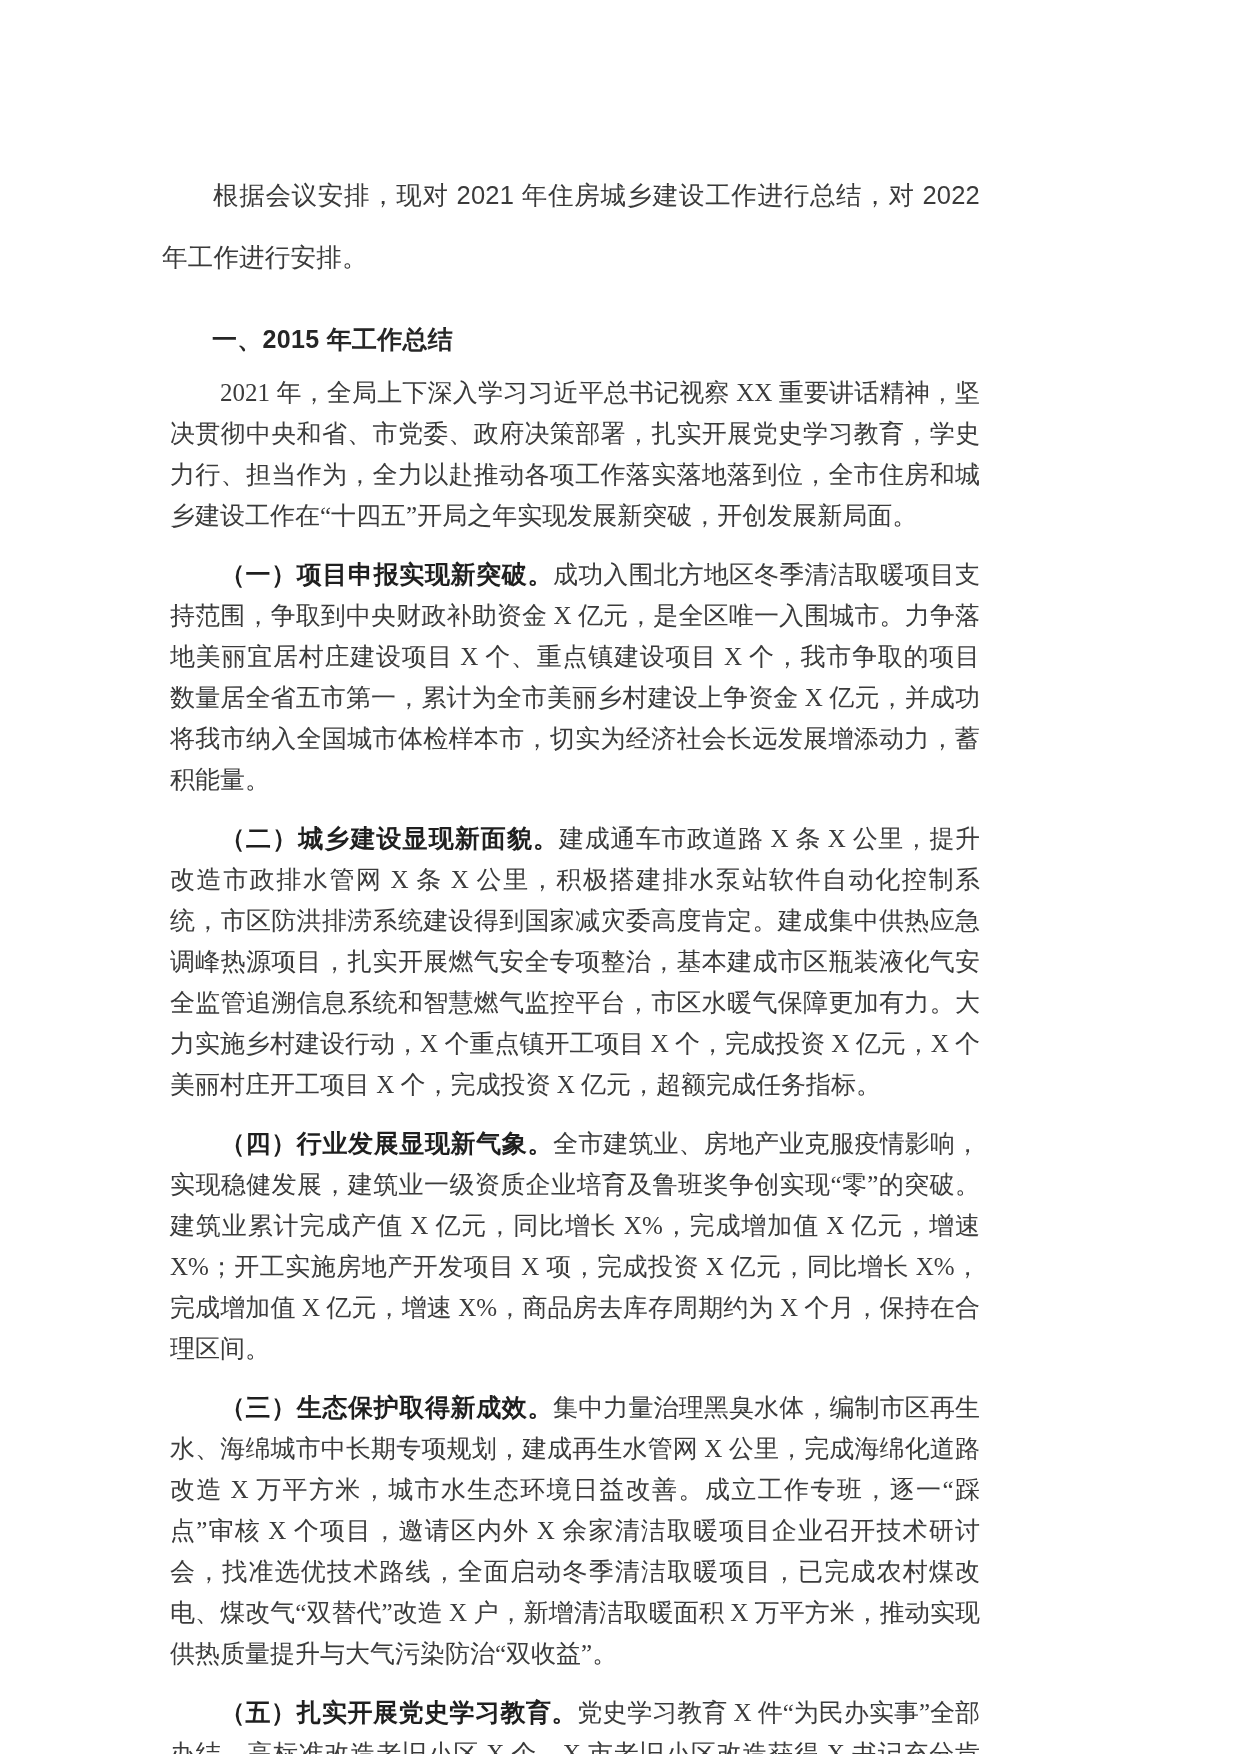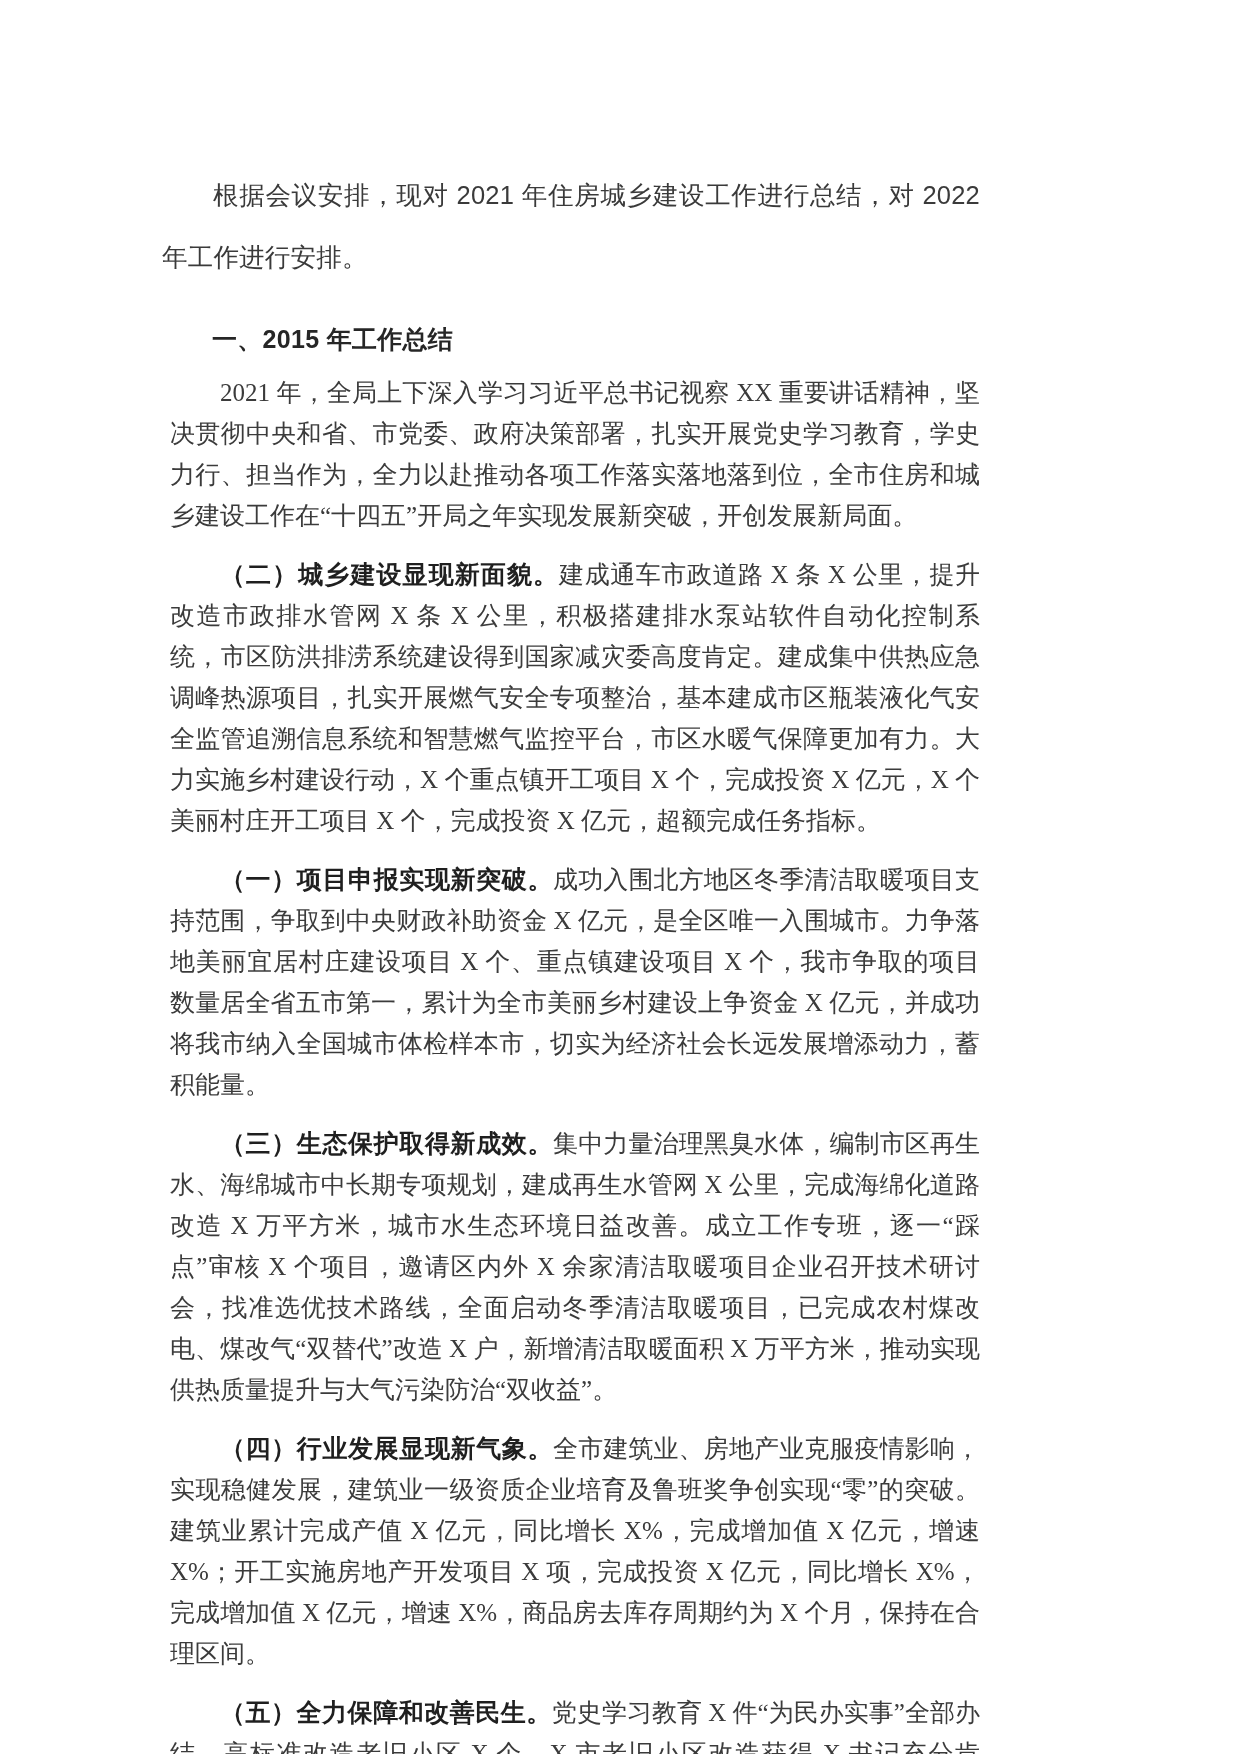--- a/index.html
+++ b/index.html
@@ -91,33 +91,33 @@
 
     <p class="intro">根据会议安排，现对 2021 年住房城乡建设工作进行总结，对 2022 年工作进行安排。</p>
 
     <h1 class="h1">一、2015 年工作总结</h1>
 
     <p class="body-p">
       <span class="lead"></span><span class="rest">2021 年，全局上下深入学习习近平总书记视察 XX 重要讲话精神，坚决贯彻中央和省、市党委、政府决策部署，扎实开展党史学习教育，学史力行、担当作为，全力以赴推动各项工作落实落地落到位，全市住房和城乡建设工作在“十四五”开局之年实现发展新突破，开创发展新局面。</span>
     </p>
 
     <p class="body-p">
+      <span class="lead">（一）项目申报实现新突破。</span><span class="rest">成功入围北方地区冬季清洁取暖项目支持范围，争取到中央财政补助资金 X 亿元，是全区唯一入围城市。力争落地美丽宜居村庄建设项目 X 个、重点镇建设项目 X 个，我市争取的项目数量居全省五市第一，累计为全市美丽乡村建设上争资金 X 亿元，并成功将我市纳入全国城市体检样本市，切实为经济社会长远发展增添动力，蓄积能量。</span>
+    </p>
+
+    <p class="body-p">
       <span class="lead">（二）城乡建设显现新面貌。</span><span class="rest">建成通车市政道路 X 条 X 公里，提升改造市政排水管网 X 条 X 公里，积极搭建排水泵站软件自动化控制系统，市区防洪排涝系统建设得到国家减灾委高度肯定。建成集中供热应急调峰热源项目，扎实开展燃气安全专项整治，基本建成市区瓶装液化气安全监管追溯信息系统和智慧燃气监控平台，市区水暖气保障更加有力。大力实施乡村建设行动，X 个重点镇开工项目 X 个，完成投资 X 亿元，X 个美丽村庄开工项目 X 个，完成投资 X 亿元，超额完成任务指标。</span>
     </p>
 
     <p class="body-p">
-      <span class="lead">（一）项目申报实现新突破。</span><span class="rest">成功入围北方地区冬季清洁取暖项目支持范围，争取到中央财政补助资金 X 亿元，是全区唯一入围城市。力争落地美丽宜居村庄建设项目 X 个、重点镇建设项目 X 个，我市争取的项目数量居全省五市第一，累计为全市美丽乡村建设上争资金 X 亿元，并成功将我市纳入全国城市体检样本市，切实为经济社会长远发展增添动力，蓄积能量。</span>
+      <span class="lead">（四）行业发展显现新气象。</span><span class="rest">全市建筑业、房地产业克服疫情影响，实现稳健发展，建筑业一级资质企业培育及鲁班奖争创实现“零”的突破。建筑业累计完成产值 X 亿元，同比增长 X%，完成增加值 X 亿元，增速 X%；开工实施房地产开发项目 X 项，完成投资 X 亿元，同比增长 X%，完成增加值 X 亿元，增速 X%，商品房去库存周期约为 X 个月，保持在合理区间。</span>
     </p>
 
     <p class="body-p">
       <span class="lead">（三）生态保护取得新成效。</span><span class="rest">集中力量治理黑臭水体，编制市区再生水、海绵城市中长期专项规划，建成再生水管网 X 公里，完成海绵化道路改造 X 万平方米，城市水生态环境日益改善。成立工作专班，逐一“踩点”审核 X 个项目，邀请区内外 X 余家清洁取暖项目企业召开技术研讨会，找准选优技术路线，全面启动冬季清洁取暖项目，已完成农村煤改电、煤改气“双替代”改造 X 户，新增清洁取暖面积 X 万平方米，推动实现供热质量提升与大气污染防治“双收益”。</span>
     </p>
 
     <p class="body-p">
-      <span class="lead">（四）行业发展显现新气象。</span><span class="rest">全市建筑业、房地产业克服疫情影响，实现稳健发展，建筑业一级资质企业培育及鲁班奖争创实现“零”的突破。建筑业累计完成产值 X 亿元，同比增长 X%，完成增加值 X 亿元，增速 X%；开工实施房地产开发项目 X 项，完成投资 X 亿元，同比增长 X%，完成增加值 X 亿元，增速 X%，商品房去库存周期约为 X 个月，保持在合理区间。</span>
-    </p>
-
-    <p class="body-p">
-      <span class="lead">（五）全力保障和改善民生。</span><span class="rest">党史学习教育 X 件“为民办实事”全部办结。高标准改造老旧小区 X 个，X 市老旧小区改造获得 X 书记充分肯定，并要求在全区推广。实施住房保障优化提升行动，克难攻坚启动城市东片区保障性住房建设、实施棚户区改造 X 套，某市获得全省住房保障工作目标责任考核评定一等奖。坚持“一企一策一专班”，全力化解不动产遗留问题，畅通办证渠道 X 套，群众获得感、幸福感、安全感不断增强。</span>
+      <span class="lead">（五）扎实开展党史学习教育。</span><span class="rest">党史学习教育 X 件“为民办实事”全部办结。高标准改造老旧小区 X 个，X 市老旧小区改造获得 X 书记充分肯定，并要求在全区推广。实施住房保障优化提升行动，克难攻坚启动城市东片区保障性住房建设、实施棚户区改造 X 套，某市获得全省住房保障工作目标责任考核评定一等奖。坚持“一企一策一专班”，全力化解不动产遗留问题，畅通办证渠道 X 套，群众获得感、幸福感、安全感不断增强。</span>
     </p>
 
   </div>
 </div>
 
 </body></html>

